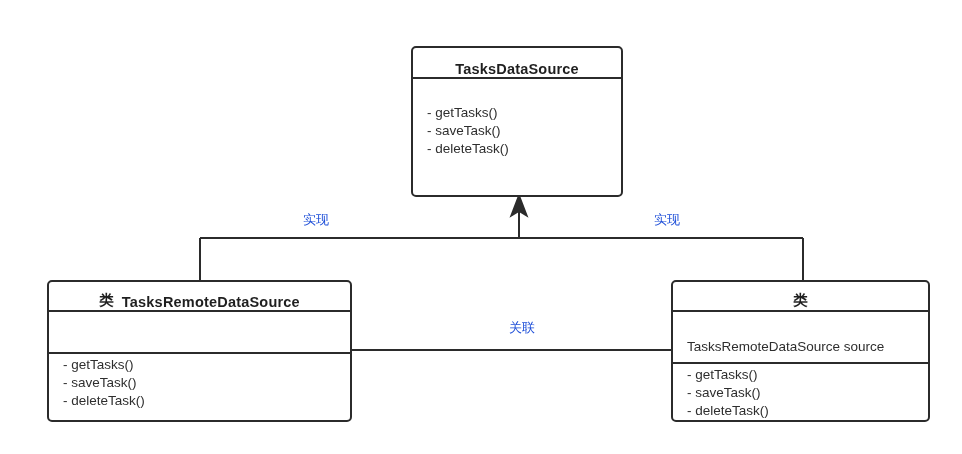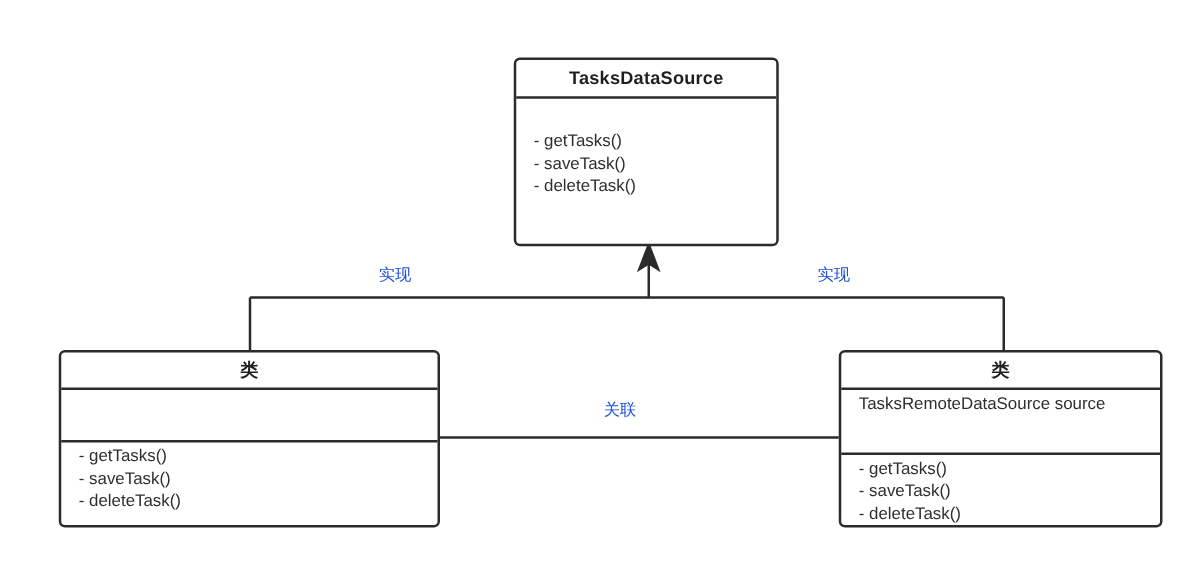--- a/index.html
+++ b/index.html
@@ -38,21 +38,21 @@
     border: 2px solid #2b2b2b;
     border-radius: 5px;
     z-index: 3;
     display: flex;
     flex-direction: column;
   }
   .uml-header {
     box-sizing: border-box;
     flex: 0 0 auto;
     display: flex;
-    align-items: center;
+    align-items: flex-end;
     justify-content: center;
     gap: 8px;
     border-bottom: 2px solid #2b2b2b;
     font-weight: bold;
     font-size: 14.5px;
     letter-spacing: 0.2px;
     color: #1f1f1f;
     white-space: nowrap;
   }
   .stereo {
@@ -97,35 +97,35 @@
   #box-remote .uml-header { height: 30px; }
   #box-remote .attrs { height: 42px; padding: 0; }
 
   #box-repository {
     left: 671px;
     top: 280px;
     width: 259px;
     height: 142px;
   }
   #box-repository .uml-header { height: 30px; }
-  #box-repository .attrs { height: 58px; display: flex; align-items: flex-start; }
+  #box-repository .attrs { height: 58px; display: flex; align-items: flex-end; }
 
   
   .edge-label {
     position: absolute;
     font-size: 13px;
     color: #1d4ed8;
     background: #ffffff;
     padding: 0 4px;
     white-space: nowrap;
     z-index: 4;
   }
   #label-impl-left  { left: 299px; top: 211px; }
   #label-impl-right { left: 650px; top: 211px; }
-  #label-assoc      { left: 479px; top: 319px; }
+  #label-assoc      { left: 505px; top: 319px; }
 </style>
 </head>
 <body>
 
 <div id="canvas">
 
   <svg id="connectors" viewBox="0 0 962 454" width="962" height="454" xmlns="http://www.w3.org/2000/svg">
     <g stroke="#2b2b2b" stroke-width="2" fill="none" stroke-linecap="butt">
 
       <line x1="519" y1="238" x2="519" y2="207"></line>
@@ -149,20 +149,21 @@
     <div class="uml-section ops grow">
       <div class="member">-  getTasks()</div>
       <div class="member">-  saveTask()</div>
       <div class="member">-  deleteTask()</div>
     </div>
   </div>
 
   <div class="uml-class" id="box-remote">
     <div class="uml-header">
       <span class="stereo">类</span>
+      <span>TasksRemoteDataSource</span>
     </div>
     <div class="uml-section attrs"></div>
     <div class="uml-section ops grow">
       <div class="member">-  getTasks()</div>
       <div class="member">-  saveTask()</div>
       <div class="member">-  deleteTask()</div>
     </div>
   </div>
 
   <div class="uml-class" id="box-repository">

